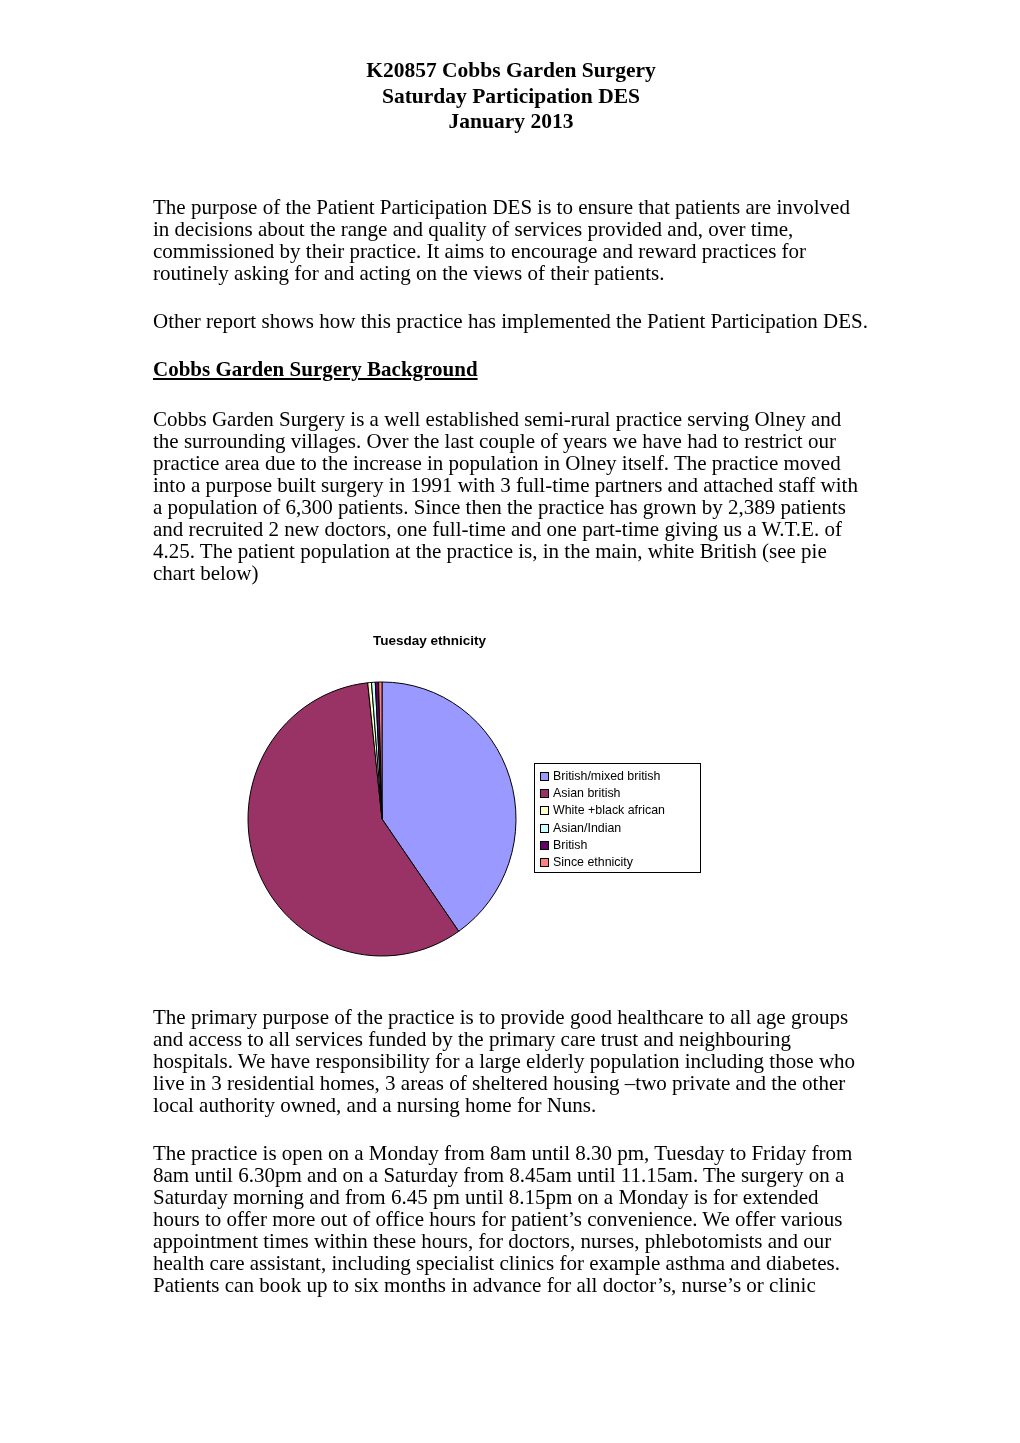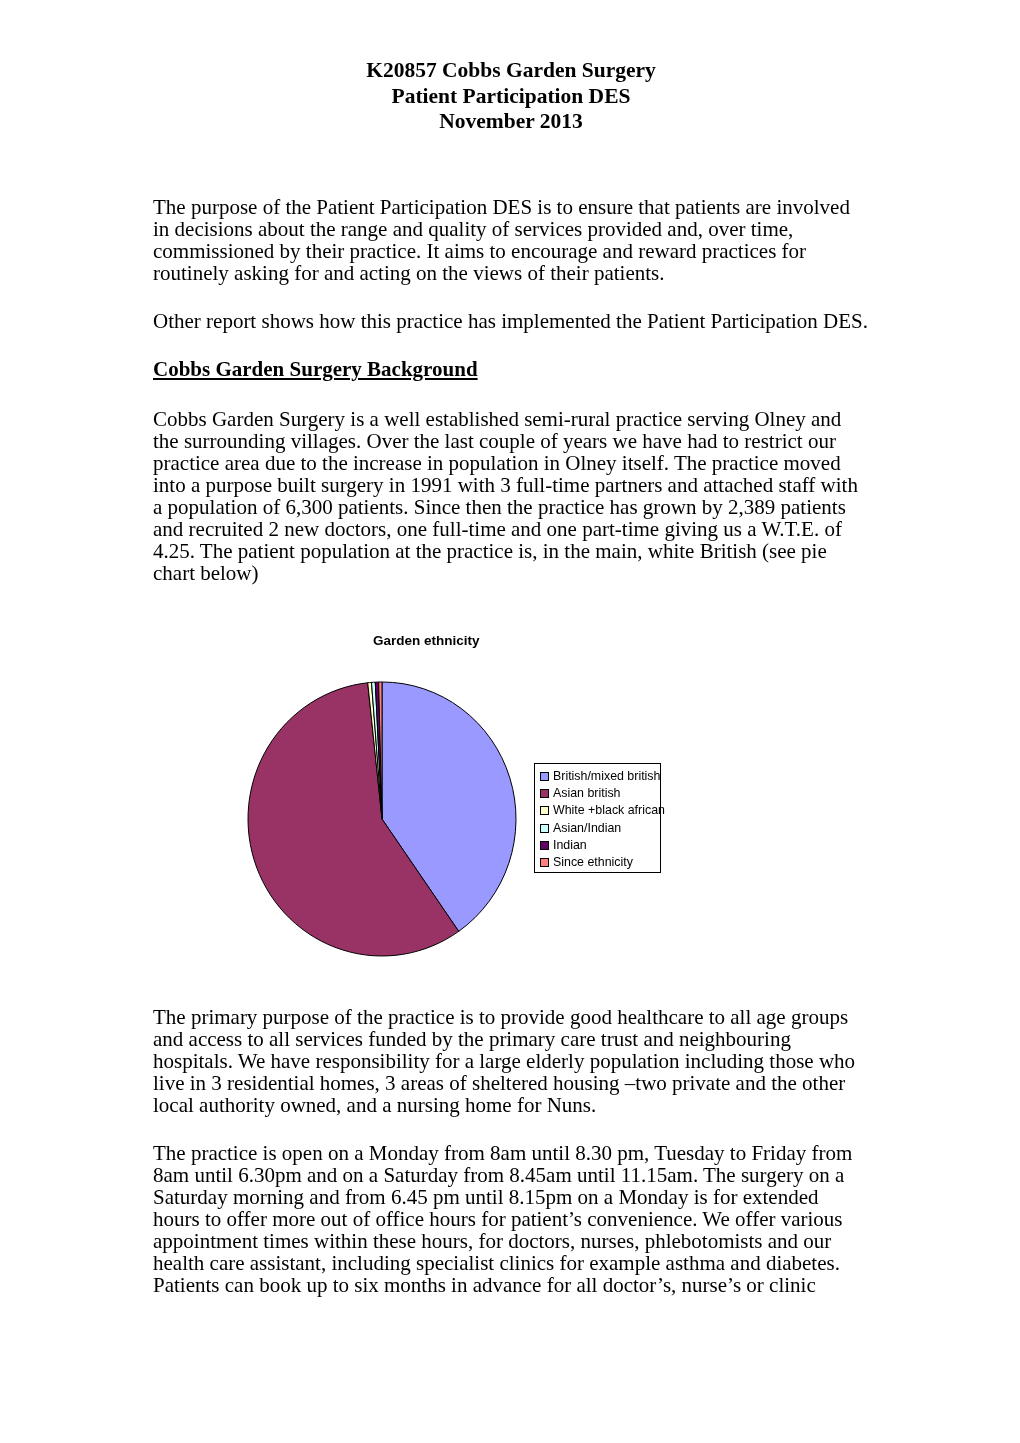--- a/index.html
+++ b/index.html
@@ -90,21 +90,21 @@
     top: 60px;
     width: 272px;
     height: 278px;
   }
   .pie-svg { display: block; width: 272px; height: 278px; }
 
   .legend {
     position: absolute;
     left: 354px;
     top: 143px;
-    width: 127px;
+    width: 167px;
     height: 110px;
     border: 1px solid #000000;
     background: #ffffff;
     box-sizing: border-box;
     padding: 4px 13px 0 5px;
   }
   .legend-row {
     display: flex;
     align-items: center;
     height: 17.2px;
@@ -125,34 +125,34 @@
     white-space: nowrap;
   }
 </style>
 </head>
 <body>
 
 <div class="page">
 
   <div class="doc-header">
     <div>K20857 Cobbs Garden Surgery</div>
-    <div>Patient Participation DES</div>
-    <div>November 2013</div>
+    <div>Saturday Participation DES</div>
+    <div>January 2013</div>
   </div>
 
   <div class="body-col">
     <p class="para">The purpose of the Patient Participation DES is to ensure that patients are involved in decisions about the range and quality of services provided and, over time, commissioned by their practice. It aims to encourage and reward practices for routinely asking for and acting on the views of their patients.</p>
     <p class="para">Other report shows how this practice has implemented the Patient Participation DES.</p>
     <h2 class="section-heading">Cobbs Garden Surgery Background</h2>
     <p class="para tight">Cobbs Garden Surgery is a well established semi-rural practice serving Olney and the surrounding villages.  Over the last couple of years we have had to restrict our practice area due to the increase in population in Olney itself.  The practice moved into a purpose built surgery in 1991 with 3 full-time partners and attached staff with a population of 6,300 patients. Since then the practice has grown by 2,389 patients and recruited 2 new doctors, one full-time and one part-time giving us a W.T.E. of 4.25. The patient population at the practice is, in the main, white British (see pie chart below)</p>
   </div>
 
   <div class="chart-area">
 
-    <div class="chart-title">Garden ethnicity</div>
+    <div class="chart-title">Tuesday ethnicity</div>
 
     <div class="pie-wrap">
       <svg class="pie-svg" viewBox="0 0 272 278" xmlns="http://www.w3.org/2000/svg">
         <g id="pie-slices">
             <path d="M 136 139 L 136.00 2.00 A 134 137 0 0 1 212.71 251.33 Z" fill="#9999FF" stroke="#000000" stroke-width="1"></path>
             <path d="M 136 139 L 212.71 251.33 A 134 137 0 1 1 121.71 2.78 Z" fill="#993366" stroke="#000000" stroke-width="1"></path>
             <path d="M 136 139 L 121.71 2.78 A 134 137 0 0 1 125.49 2.42 Z" fill="#FFFFCC" stroke="#000000" stroke-width="1"></path>
             <path d="M 136 139 L 125.49 2.42 A 134 137 0 0 1 129.27 2.17 Z" fill="#CCFFFF" stroke="#000000" stroke-width="1"></path>
             <path d="M 136 139 L 129.27 2.17 A 134 137 0 0 1 132.63 2.04 Z" fill="#660066" stroke="#000000" stroke-width="1"></path>
             <path d="M 136 139 L 132.63 2.04 A 134 137 0 0 1 136.00 2.00 Z" fill="#FF8080" stroke="#000000" stroke-width="1"></path>
@@ -172,21 +172,21 @@
       <div class="legend-row">
         <span class="legend-swatch" style="background:#FFFFCC"></span>
         <span class="legend-label">White +black african</span>
       </div>
       <div class="legend-row">
         <span class="legend-swatch" style="background:#CCFFFF"></span>
         <span class="legend-label">Asian/Indian</span>
       </div>
       <div class="legend-row">
         <span class="legend-swatch" style="background:#660066"></span>
-        <span class="legend-label">Indian</span>
+        <span class="legend-label">British</span>
       </div>
       <div class="legend-row">
         <span class="legend-swatch" style="background:#FF8080"></span>
         <span class="legend-label">Since ethnicity</span>
       </div>
     </div>
 
   </div>
 
   <div class="body-col-lower">

